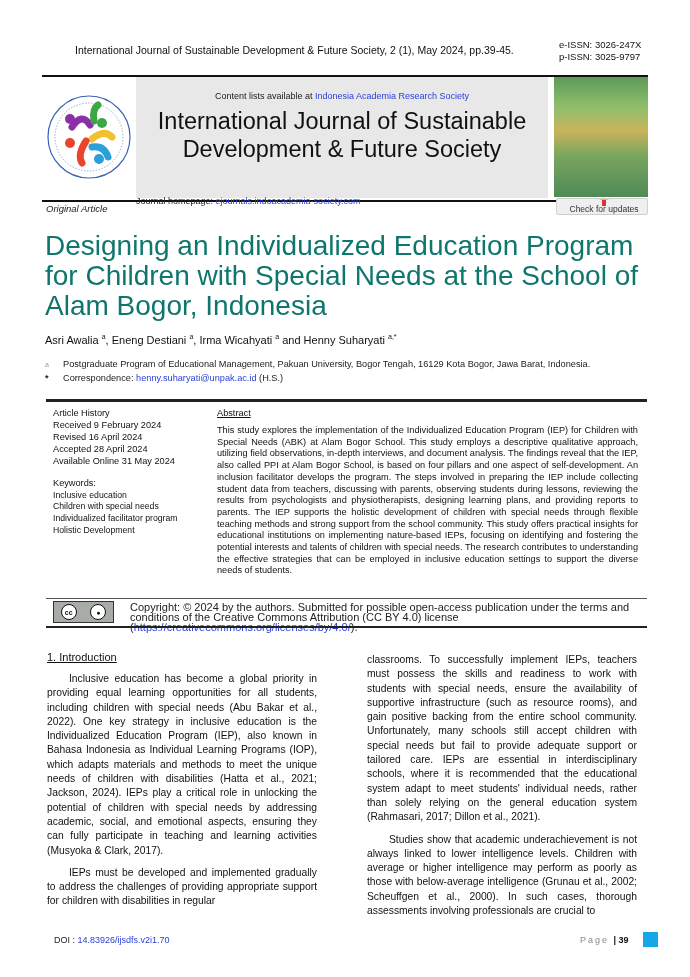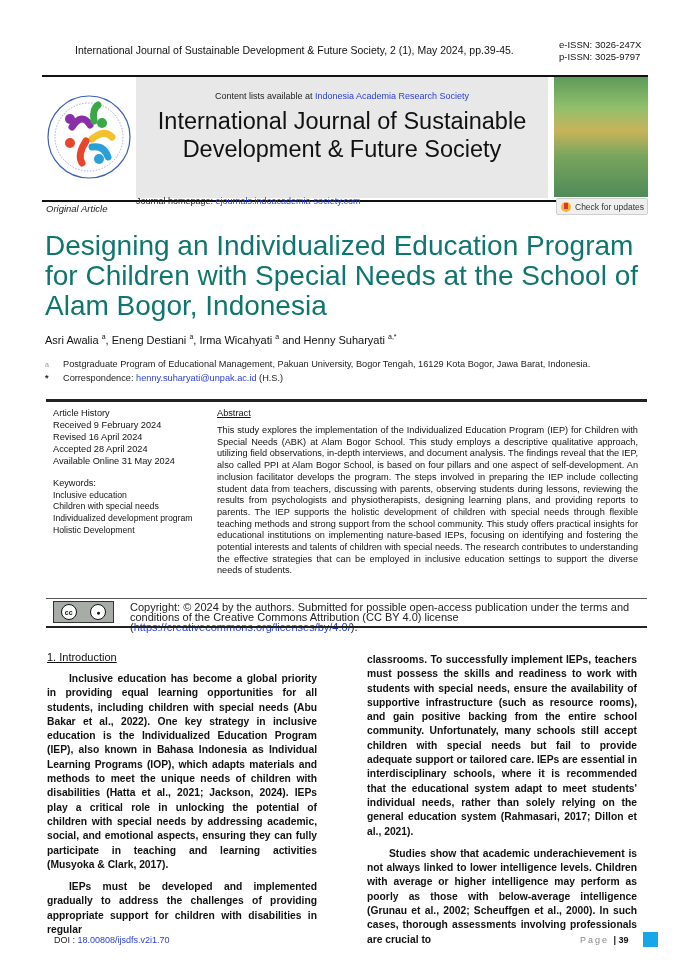--- a/index.html
+++ b/index.html
@@ -9,41 +9,41 @@
   .issn{left:559px;top:39px;font-size:9.5px;line-height:12px;color:#111;}
   .hdr-box{left:42px;top:75px;width:606px;height:123px;border-top:2px solid #111;border-bottom:2px solid #111;}
   .logo-cell{left:42px;top:77px;width:94px;height:121px;background:#fff;}
   .center-cell{left:136px;top:77px;width:412px;height:121px;background:#e8e8e8;}
   .cover-cell{left:554px;top:77px;width:94px;height:120px;background:linear-gradient(180deg,#5e9a5a 0%,#8fbf6c 25%,#c9b35a 45%,#7aa65e 65%,#4f8a58 100%);}
   .content-lists{left:136px;width:412px;top:91px;text-align:center;font-size:9px;color:#222;}
   .link{color:#2a3fd6;}
   .jtitle{left:136px;width:412px;top:107px;text-align:center;font-size:23.5px;line-height:28px;color:#111;}
   .homepage{left:136px;width:412px;top:176px;text-align:left;font-size:9px;color:#222;margin-top:20px;}
   .orig{left:46px;top:203px;font-size:9.5px;font-style:italic;color:#222;}
-  .cfu{left:556px;top:198px;width:92px;height:17px;background:#efefef;border:1px solid #cfcfcf;border-radius:2px;font-size:8.5px;color:#333;display:flex;align-items:center;gap:4px;padding-left:4px;box-sizing:border-box;}
+  .cfu{left:556px;top:198px;width:92px;height:17px;background:#efefef;border:1px solid #cfcfcf;border-radius:2px;font-size:8.5px;color:#333;display:flex;align-items:center;gap:4px;padding-left:4px;box-sizing:border-box;flex-direction:column;}
   .cfu-icon{width:10px;height:10px;border-radius:50%;background:#f2b53a;position:relative;}
   .cfu-icon::after{content:"";position:absolute;left:3px;top:1px;width:4px;height:6px;background:#d33;}
   .title{left:45px;top:231px;width:600px;font-size:28px;line-height:30px;color:#0f766e;}
   .authors{left:45px;top:333px;font-size:11px;color:#111;}
   .authors sup{font-size:7px;}
   .affil{left:45px;top:358px;font-size:9.2px;line-height:13.5px;color:#222;}
   .affil .mark{display:inline-block;width:18px;}
   .info-top{left:46px;top:399px;width:601px;height:3px;background:#222;}
   .hist{left:53px;top:407px;font-size:9.2px;line-height:12px;color:#111;}
   .kw{left:53px;top:478px;font-size:8.7px;line-height:11.7px;color:#111;}
   .abs-h{left:217px;top:408px;font-size:9.2px;color:#111;text-decoration:underline;}
   .abs-t{left:217px;top:425px;width:421px;font-size:9.2px;line-height:11.7px;text-align:justify;color:#111;}
   .cc-top{left:46px;top:598px;width:601px;height:1px;background:#555;}
   .cc-bot{left:46px;top:626px;width:601px;height:2px;background:#222;}
   .cc-badge{left:53px;top:601px;width:59px;height:20px;background:#a7aca6;border:1px solid #333;display:flex;align-items:center;justify-content:space-around;}
   .cc-c{width:14px;height:14px;border-radius:50%;background:#fff;border:1.5px solid #111;font-size:7px;font-weight:bold;display:flex;align-items:center;justify-content:center;}
   .cc-text{left:130px;top:602px;width:520px;font-size:11px;line-height:10px;color:#222;}
   .sec-h{left:47px;top:651px;font-size:11px;color:#111;text-decoration:underline;}
   .col{font-size:10.3px;line-height:14.3px;text-align:justify;color:#111;width:278px;}
-  .col p{margin:0 8px 8px 0;text-indent:22px;font-weight:bold;}
+  .col p{margin:0 8px 8px 0;text-indent:22px;}
   .colL{left:47px;top:672px;}
   .colR{left:367px;top:653px;}
   .col p.cont{text-indent:0;}
   .doi{left:54px;top:935px;font-size:9px;color:#222;}
   .page{left:580px;top:935px;font-size:9px;color:#888;letter-spacing:2px;}
   .page b{color:#111;letter-spacing:0;margin-top:8px;}
   .sq{left:643px;top:932px;width:15px;height:15px;background:#17a6e8;}
 </style>
 </head>
 <body>
@@ -110,21 +110,21 @@
   <div>Article History</div>
   <div>Received 9 February 2024</div>
   <div>Revised 16 April 2024</div>
   <div>Accepted 28 April 2024</div>
   <div>Available Online 31 May 2024</div>
 </div>
 <div class="abs kw">
   <div style="font-size:9.2px">Keywords:</div>
   <div>Inclusive education</div>
   <div>Children with special needs</div>
-  <div>Individualized development program</div>
+  <div>Individualized facilitator program</div>
   <div>Holistic Development</div>
 </div>
 
 <div class="abs abs-h">Abstract</div>
 <div class="abs abs-t">This study explores the implementation of the Individualized Education Program (IEP) for Children with Special Needs (ABK) at Alam Bogor School. This study employs a descriptive qualitative approach, utilizing field observations, in-depth interviews, and document analysis. The findings reveal that the IEP, also called PPI at Alam Bogor School, is based on four pillars and one aspect of self-development. An inclusion facilitator develops the program. The steps involved in preparing the IEP include collecting student data from teachers, discussing with parents, observing students during lessons, reviewing the results from psychologists and physiotherapists, designing learning plans, and providing reports to parents. The IEP supports the holistic development of children with special needs through flexible teaching methods and strong support from the school community. This study offers practical insights for educational institutions on implementing nature-based IEPs, focusing on identifying and fostering the potential interests and talents of children with special needs. The research contributes to understanding the effective strategies that can be employed in inclusive education settings to support the diverse needs of students.</div>
 
 <div class="abs cc-top"></div>
 <div class="abs cc-badge">
   <span class="cc-c">cc</span>
   <span class="cc-c">●</span>
@@ -138,18 +138,18 @@
 <div class="abs col colL">
   <p>Inclusive education has become a global priority in providing equal learning opportunities for all students, including children with special needs (Abu Bakar et al., 2022). One key strategy in inclusive education is the Individualized Education Program (IEP), also known in Bahasa Indonesia as Individual Learning Programs (IOP), which adapts materials and methods to meet the unique needs of children with disabilities (Hatta et al., 2021; Jackson, 2024). IEPs play a critical role in unlocking the potential of children with special needs by addressing academic, social, and emotional aspects, ensuring they can fully participate in teaching and learning activities (Musyoka &amp; Clark, 2017).</p>
   <p>IEPs must be developed and implemented gradually to address the challenges of providing appropriate support for children with disabilities in regular</p>
 </div>
 <div class="abs col colR">
   <p class="cont">classrooms. To successfully implement IEPs, teachers must possess the skills and readiness to work with students with special needs, ensure the availability of supportive infrastructure (such as resource rooms), and gain positive backing from the entire school community. Unfortunately, many schools still accept children with special needs but fail to provide adequate support or tailored care. IEPs are essential in interdisciplinary schools, where it is recommended that the educational system adapt to meet students' individual needs, rather than solely relying on the general education system (Rahmasari, 2017; Dillon et al., 2021).</p>
   <p>Studies show that academic underachievement is not always linked to lower intelligence levels. Children with average or higher intelligence may perform as poorly as those with below-average intelligence (Grunau et al., 2002; Scheuffgen et al., 2000). In such cases, thorough assessments involving professionals are crucial to</p>
 </div>
 
 <div class="abs doi">
-  <span>DOI : </span><span class="link">18.00808/ijsdfs.v2i1.70</span>
+  <span>DOI : </span><span class="link">14.83926/ijsdfs.v2i1.70</span>
 </div>
 <div class="abs page">
   <span>Page</span> <b>| <span>39</span></b>
 </div>
 <div class="abs sq" style="background: rgb(23, 166, 232);"></div>
 
 </body></html>

